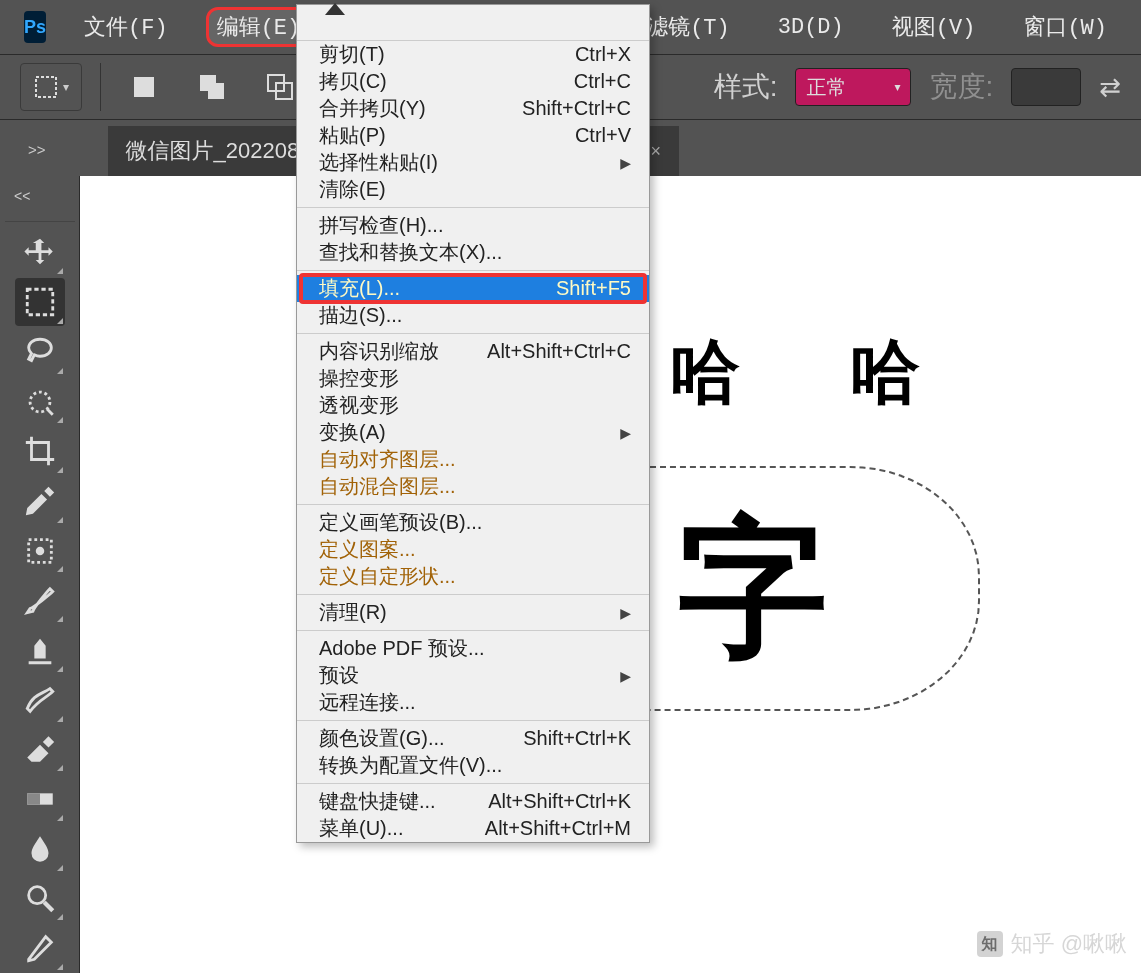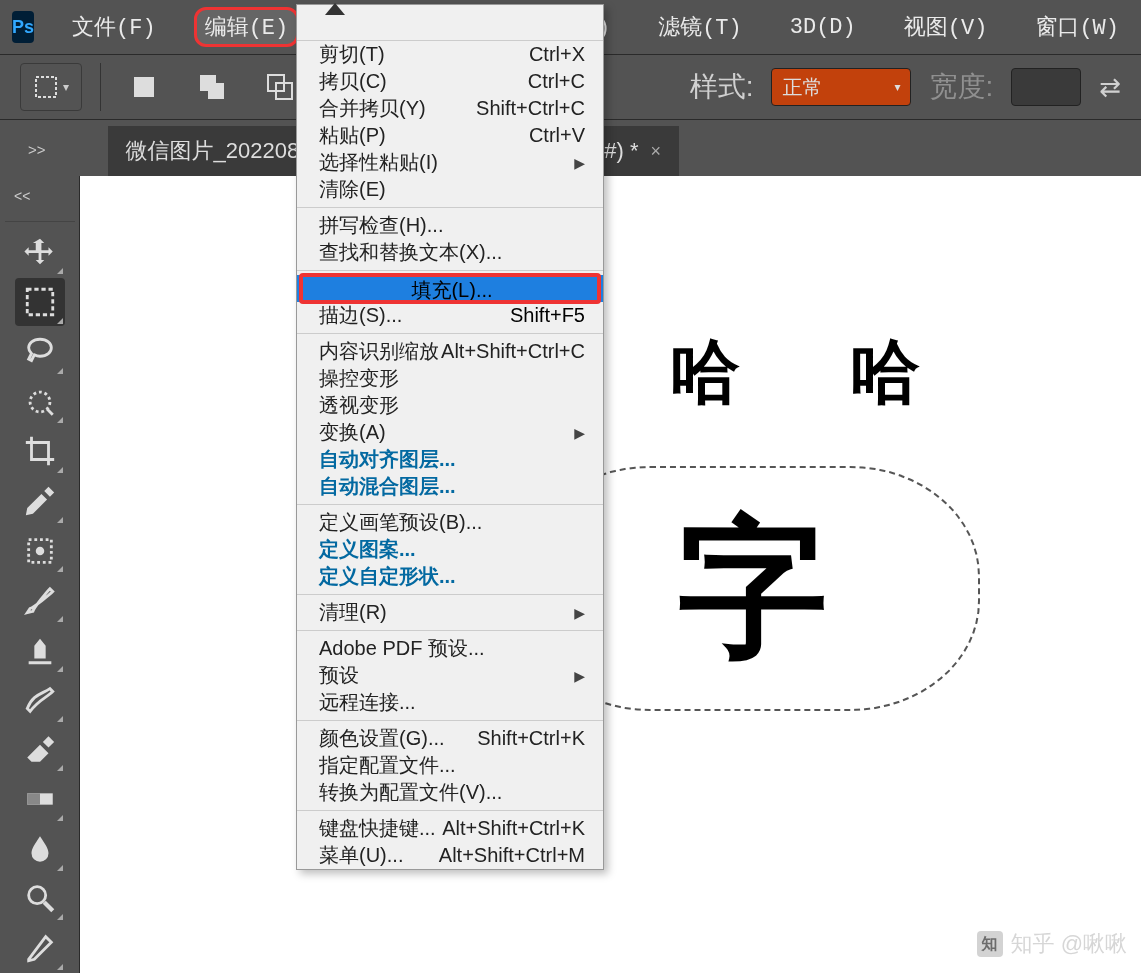--- a/index.html
+++ b/index.html
@@ -1,30 +1,30 @@
 <!DOCTYPE html>
 <html><head>
 <meta charset="utf-8">
 <style>
   * { margin: 0; padding: 0; box-sizing: border-box; font-family: "Microsoft YaHei", "SimSun", sans-serif; }
   body { width: 1141px; height: 973px; background: #535353; overflow: hidden; position: relative; }
 
   
-  .menubar { height: 54px; background: #535353; display: flex; align-items: center; padding: 0 12px; gap: 28px; color: #eaeaea; font-size: 22px; }
+  .menubar { height: 54px; background: #535353; display: flex; align-items: center; padding: 0 24px; gap: 28px; color: #eaeaea; font-size: 22px; }
   .ps-logo { width: 32px; height: 32px; background: #001e36; color:#31a8ff; display:flex; align-items:center; justify-content:center; font-weight:bold; font-size:18px; border-radius:4px;}
   .menu-item { padding: 4px 10px; white-space: nowrap; cursor: default; font-family: Liberation Mono, monospace; }
   .menu-item.highlighted { border: 3px solid #e33; background:#656565; border-radius:12px; padding:2px 8px;}
   .menu-item.cutoff-left { margin-left:-15px; }
 
   
   .optionsbar { height: 66px; background: #535353; border-top:1px solid #2a2a2a; border-bottom:1px solid #2a2a2a; display:flex; align-items:center; padding:0 20px; gap:18px;}
   .sel-preset { width:62px; height:48px; border:1px solid #3a3a3a; border-radius:4px; display:flex; align-items:center; justify-content:center; gap:4px; }
   .shape-btn { width:50px; height:50px; display:flex; align-items:center; justify-content:center; }
   .opt-label { color:#d0d0d0; font-size:28px;text-align:right; }
-  .opt-select { width:140px; height:38px; background:#c2410c; border:1px solid #222; border-radius:4px; color:#ddd; display:flex; align-items:center; justify-content:space-between; padding:0 10px; font-size:20px;}
+  .opt-select { width:116px; height:38px; background:#be185d; border:1px solid #222; border-radius:4px; color:#ddd; display:flex; align-items:center; justify-content:space-between; padding:0 10px; font-size:20px;}
   .opt-input { width:70px; height:38px; background:#3a3a3a; border:1px solid #222; border-radius:4px;}
   .refresh-icon { color:#d0d0d0; font-size:26px; margin-left:auto;}
 
   
   .tabbar { height:56px; background:#535353; display:flex; align-items:flex-end; padding-left:28px; }
   .expand-btn { color:#ccc; font-size:15px; padding:0 6px 18px 0;}
   .tab { background:#3a3a3a; color:#ddd; font-size:22px; padding:10px 18px; display:flex; align-items:center; gap:12px; margin-left:56px;}
   .tab .close { color:#aaa; font-size:18px;}
 
   
@@ -38,28 +38,28 @@
   
   .canvas { position:absolute; left:80px; top:176px; right:0; bottom:0; background:#fff; }
   .canvas-text { position:absolute; color:#000; font-weight:900; font-family:"SimHei","Microsoft YaHei",sans-serif; }
   .ct1 { top:150px; left:590px; font-size:70px; letter-spacing:4px;}
   .ct2 { top:150px; left:770px; font-size:70px;}
   .ct-big-wrap { position:absolute; top:300px; left:450px; width:440px; height:230px; display:flex; align-items:center; justify-content:center;}
   .ct-big { font-size:150px; font-weight:900; color:#000; font-family:"SimHei","Microsoft YaHei",sans-serif; letter-spacing:-5px;}
   .marquee { position:absolute; border:2px dashed #555; border-radius:130px / 110px; top:290px; left:440px; width:460px; height:245px; }
 
   
-  .dropdown { position:absolute; left:296px; top:4px; width:308px; background:#f0f0f0; border:1px solid #999; box-shadow: 4px 4px 8px rgba(0,0,0,0.25); z-index:50;}
+  .dropdown { position:absolute; left:296px; top:4px; width:354px; background:#f0f0f0; border:1px solid #999; box-shadow: 4px 4px 8px rgba(0,0,0,0.25); z-index:50;}
   .dd-arrow { position:absolute; top:-2px; left:28px; width:0;height:0;border-left:10px solid transparent;border-right:10px solid transparent;border-bottom:12px solid #333;}
   .dd-top { height:36px; border-bottom:1px solid #ccc;}
   .dd-item { display:flex; align-items:center; padding:2px 18px 2px 22px; font-size:20px; color:#222; height:27px; white-space:nowrap;}
-  .dd-item.disabled { color:#0369a1;font-weight:bold; }
+  .dd-item.disabled { color:#a16207; }
   .dd-item .shortcut { margin-left:auto; font-size:20px;}
   .dd-item .sub-arrow { margin-left:auto; font-size:14px; color:#444;}
-  .dd-item.highlight { background:#1e7fe0; color:#000000;flex-direction:column; }
+  .dd-item.highlight { background:#1e7fe0; color:#fef9c3; }
   .dd-item.redbox { position:relative; }
   .dd-item.redbox::after { content:""; position:absolute; left:2px; right:2px; top:-2px; bottom:-2px; border:4px solid #e33; border-radius:4px; pointer-events:none;}
   .dd-sep { height:1px; background:#ccc; margin:4px 0; }
 
   
   .watermark { position:absolute; right:14px; bottom:14px; color:#d0d0d0; font-size:22px; opacity:0.85; display:flex; align-items:center; gap:8px;}
   .zh-logo { width:26px;height:26px; background:#ccc; color:#535353; font-size:16px; font-weight:bold; border-radius:4px; display:flex;align-items:center;justify-content:center;}
 </style>
 </head>
 <body>
@@ -318,23 +318,20 @@
       </div>
       <div class="dd-item">
         <span>远程连接...</span>
       </div>
       <div class="dd-sep"></div>
       <div class="dd-item">
         <span>颜色设置(G)...</span>
         <span class="shortcut">Shift+Ctrl+K</span>
       </div>
       <div class="dd-item">
-        <span>指定配置文件...</span>
-      </div>
-      <div class="dd-item">
         <span>转换为配置文件(V)...</span>
       </div>
       <div class="dd-sep"></div>
       <div class="dd-item">
         <span>键盘快捷键...</span>
         <span class="shortcut">Alt+Shift+Ctrl+K</span>
       </div>
       <div class="dd-item">
         <span>菜单(U)...</span>
         <span class="shortcut">Alt+Shift+Ctrl+M</span>

